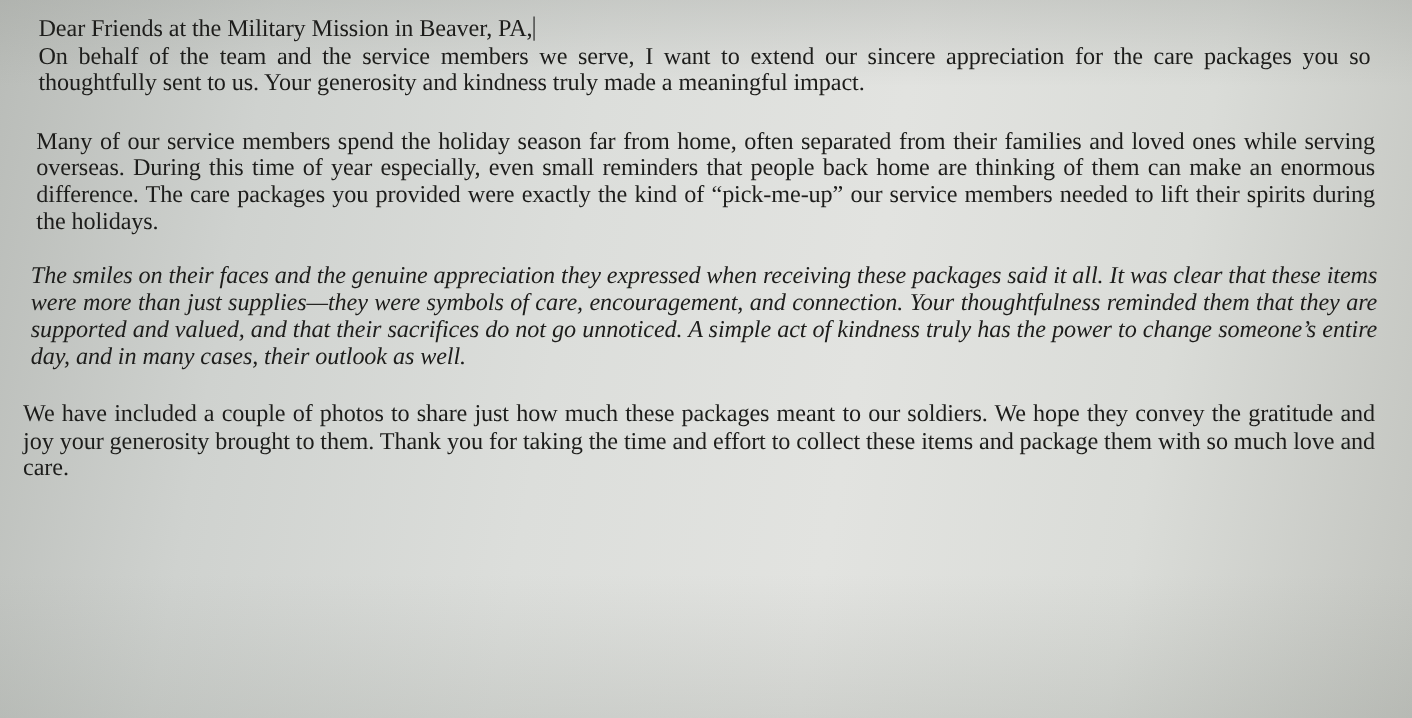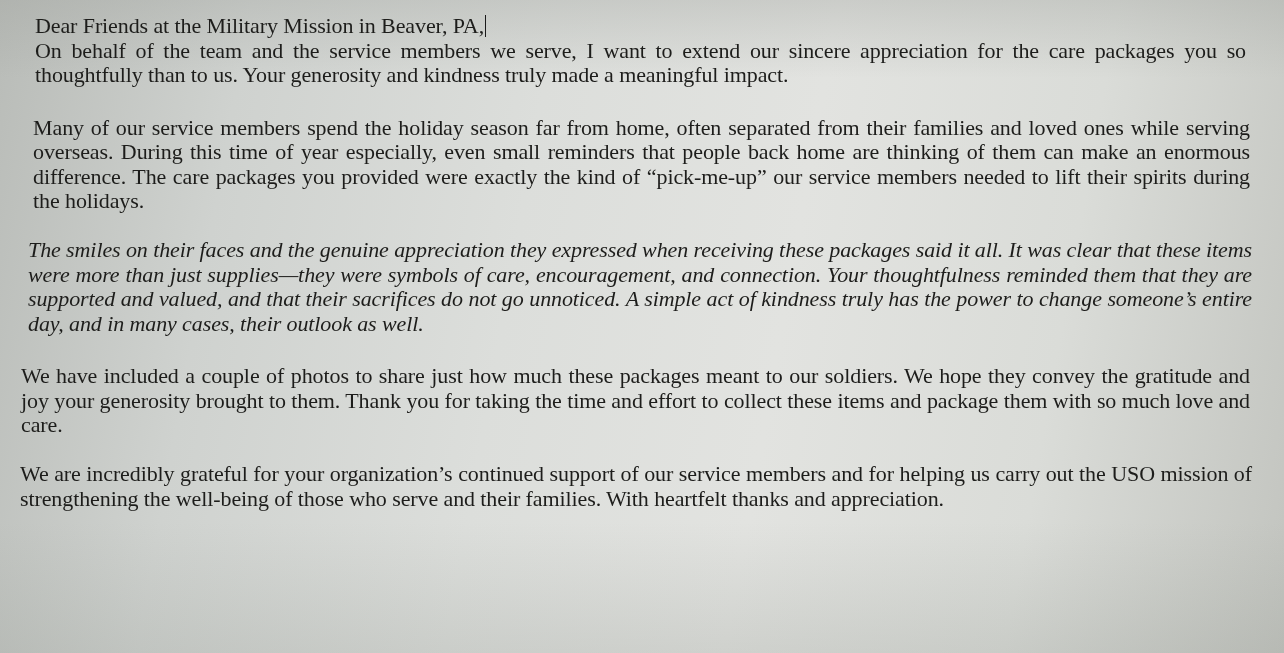--- a/index.html
+++ b/index.html
@@ -55,18 +55,17 @@
   </style>
 </head>
 <body>
 
 <div class="shade"></div>
 
 <div class="page">
   <div class="salutation">
     <span>Dear Friends at the Military Mission in Beaver, PA,</span><span class="caret"></span>
   </div>
-  <p class="para p1">On behalf of the team and the service members we serve, I want to extend our sincere appreciation for the care packages you so thoughtfully than to us. Your generosity and kindness truly made a meaningful impact.</p>
+  <p class="para p1">On behalf of the team and the service members we serve, I want to extend our sincere appreciation for the care packages you so thoughtfully sent to us. Your generosity and kindness truly made a meaningful impact.</p>
   <p class="para p2">Many of our service members spend the holiday season far from home, often separated from their families and loved ones while serving overseas. During this time of year especially, even small reminders that people back home are thinking of them can make an enormous difference. The care packages you provided were exactly the kind of “pick-me-up” our service members needed to lift their spirits during the holidays.</p>
   <p class="para p3">The smiles on their faces and the genuine appreciation they expressed when receiving these packages said it all. It was clear that these items were more than just supplies—they were symbols of care, encouragement, and connection. Your thoughtfulness reminded them that they are supported and valued, and that their sacrifices do not go unnoticed. A simple act of kindness truly has the power to change someone’s entire day, and in many cases, their outlook as well.</p>
   <p class="para p4">We have included a couple of photos to share just how much these packages meant to our soldiers.  We hope they convey the gratitude and joy your generosity brought to them. Thank you for taking the time and effort to collect these items and package them with so much love and care.</p>
-  <p class="para p5">We are incredibly grateful for your organization’s continued support of our service members and for helping us carry out the USO mission of strengthening the well-being of those who serve and their families. With heartfelt thanks and appreciation.</p>
 </div>
 
 </body></html>

